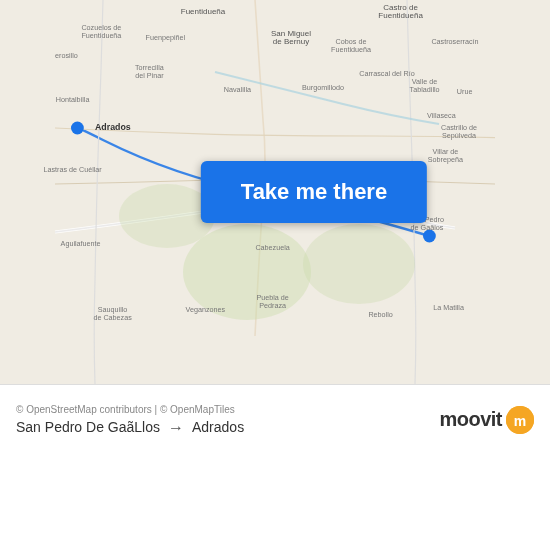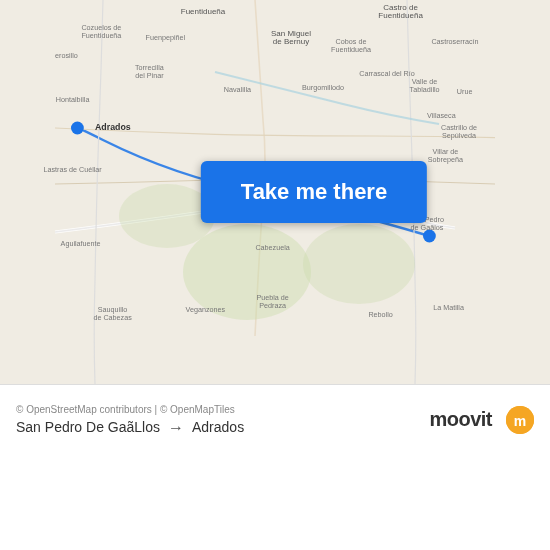--- a/index.html
+++ b/index.html
@@ -77,21 +77,21 @@
     }
 
     #route-arrow {
       font-size: 16px;
       color: #555;
     }
 
     #logo-moovit {
       display: flex;
       align-items: center;
-      gap: 14px;
+      gap: 4px;
     }
 
     #logo-text {
       font-size: 20px;
       font-weight: bold;
       color: #333;
       letter-spacing: -0.5px;
     }
 
     #logo-icon {

